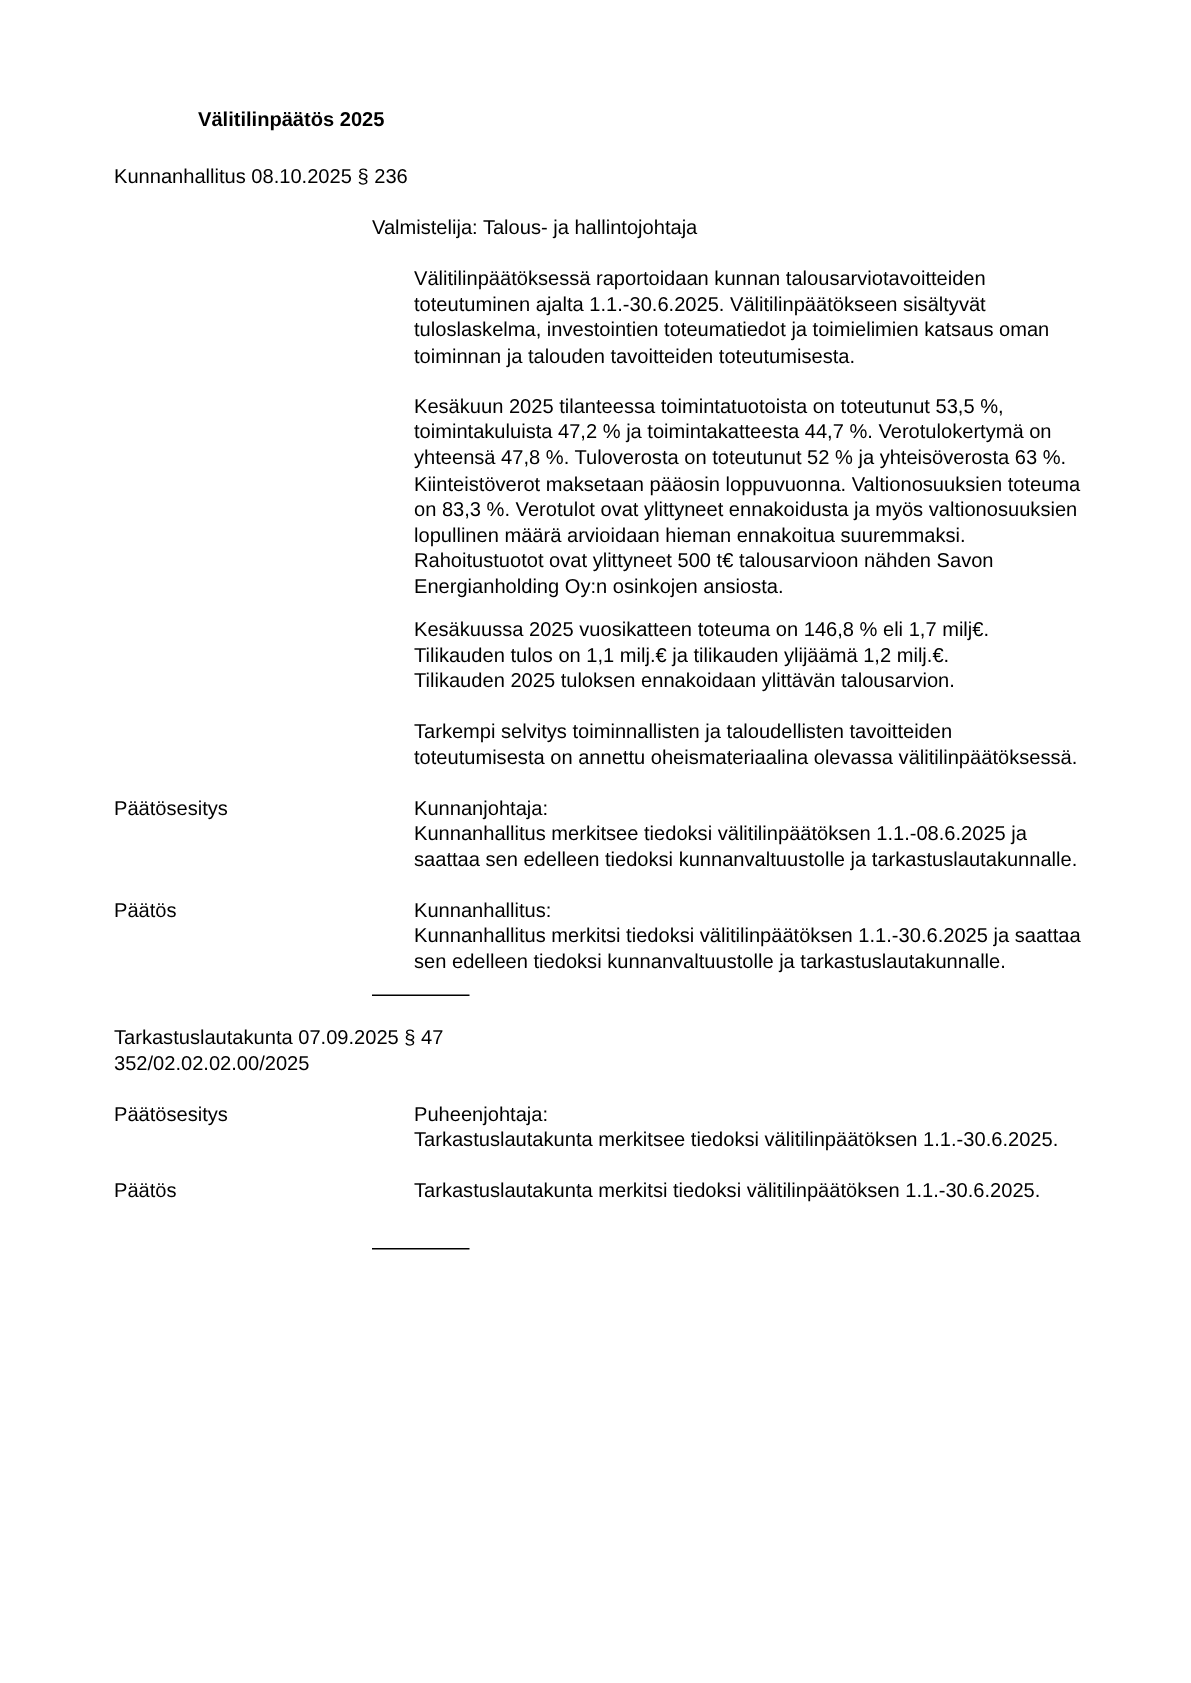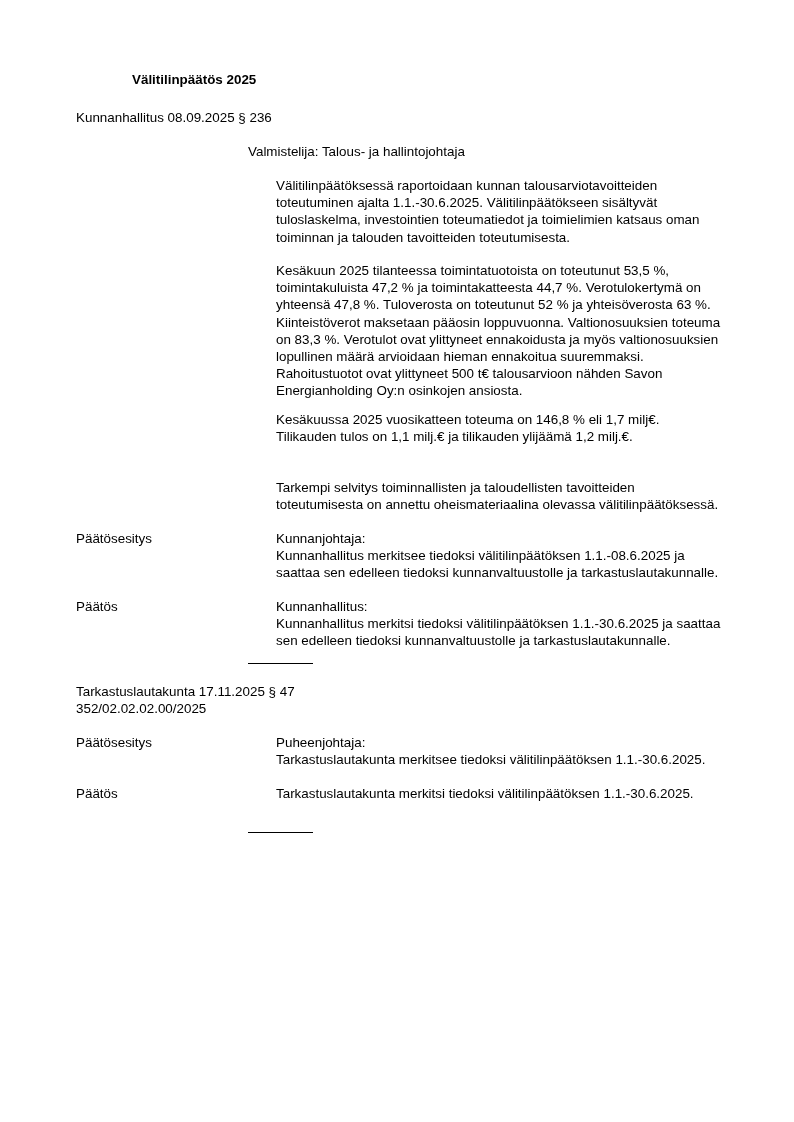--- a/index.html
+++ b/index.html
@@ -14,21 +14,21 @@
     .para div { white-space: nowrap; margin-left: 28px; }
     .rule { position: absolute; left: 248px; width: 65px; height: 0; border-top: 1px solid #000; }
   </style>
 </head>
 <body>
 
 <div>
 
   <div class="abs title">Välitilinpäätös 2025</div>
 
-  <div class="abs meeting" style="top:109px">Kunnanhallitus 08.09.2025 § 236</div>
+  <div class="abs meeting" style="top:109px">Kunnanhallitus 08.10.2025 § 236</div>
 
   <div class="abs body-col" style="top:143px">Valmistelija:  Talous- ja hallintojohtaja</div>
 
   <div class="para" style="top:177px">
     <div>Välitilinpäätöksessä raportoidaan kunnan talousarviotavoitteiden</div>
     <div>toteutuminen ajalta 1.1.-30.6.2025. Välitilinpäätökseen  sisältyvät</div>
     <div>tuloslaskelma, investointien toteumatiedot ja toimielimien katsaus oman</div>
     <div>toiminnan ja talouden tavoitteiden toteutumisesta.</div>
   </div>
 
@@ -39,20 +39,21 @@
     <div>Kiinteistöverot maksetaan pääosin loppuvuonna. Valtionosuuksien toteuma</div>
     <div>on 83,3 %. Verotulot ovat ylittyneet ennakoidusta ja myös valtionosuuksien</div>
     <div>lopullinen määrä arvioidaan hieman ennakoitua suuremmaksi.</div>
     <div>Rahoitustuotot ovat ylittyneet 500 t€ talousarvioon nähden Savon</div>
     <div>Energianholding  Oy:n osinkojen ansiosta.</div>
   </div>
 
   <div class="para" style="top:411px">
     <div>Kesäkuussa 2025 vuosikatteen toteuma on 146,8 % eli 1,7 milj€.</div>
     <div>Tilikauden tulos on 1,1 milj.€ ja tilikauden ylijäämä 1,2 milj.€.</div>
+    <div>Tilikauden 2025 tuloksen ennakoidaan ylittävän talousarvion.</div>
   </div>
 
   <div class="para" style="top:479px">
     <div>Tarkempi selvitys toiminnallisten ja taloudellisten tavoitteiden</div>
     <div>toteutumisesta on annettu oheismateriaalina olevassa välitilinpäätöksessä.</div>
   </div>
 
   <div class="abs label" style="top:530px">Päätösesitys</div>
   <div class="para" style="top:530px">
     <div>Kunnanjohtaja:</div>
@@ -61,21 +62,21 @@
   </div>
 
   <div class="abs label" style="top:598px">Päätös</div>
   <div class="para" style="top:598px">
     <div>Kunnanhallitus:</div>
     <div>Kunnanhallitus  merkitsi tiedoksi välitilinpäätöksen  1.1.-30.6.2025 ja saattaa</div>
     <div>sen edelleen tiedoksi kunnanvaltuustolle ja tarkastuslautakunnalle.</div>
   </div>
   <div class="rule" style="top:663px"></div>
 
-  <div class="abs meeting" style="top:683px">Tarkastuslautakunta 17.11.2025 § 47</div>
+  <div class="abs meeting" style="top:683px">Tarkastuslautakunta 07.09.2025 § 47</div>
   <div class="abs meeting" style="top:700px">352/02.02.02.00/2025</div>
 
   <div class="abs label" style="top:734px">Päätösesitys</div>
   <div class="para" style="top:734px">
     <div>Puheenjohtaja:</div>
     <div>Tarkastuslautakunta  merkitsee tiedoksi välitilinpäätöksen  1.1.-30.6.2025.</div>
   </div>
 
   <div class="abs label" style="top:785px">Päätös</div>
   <div class="para" style="top:785px">

